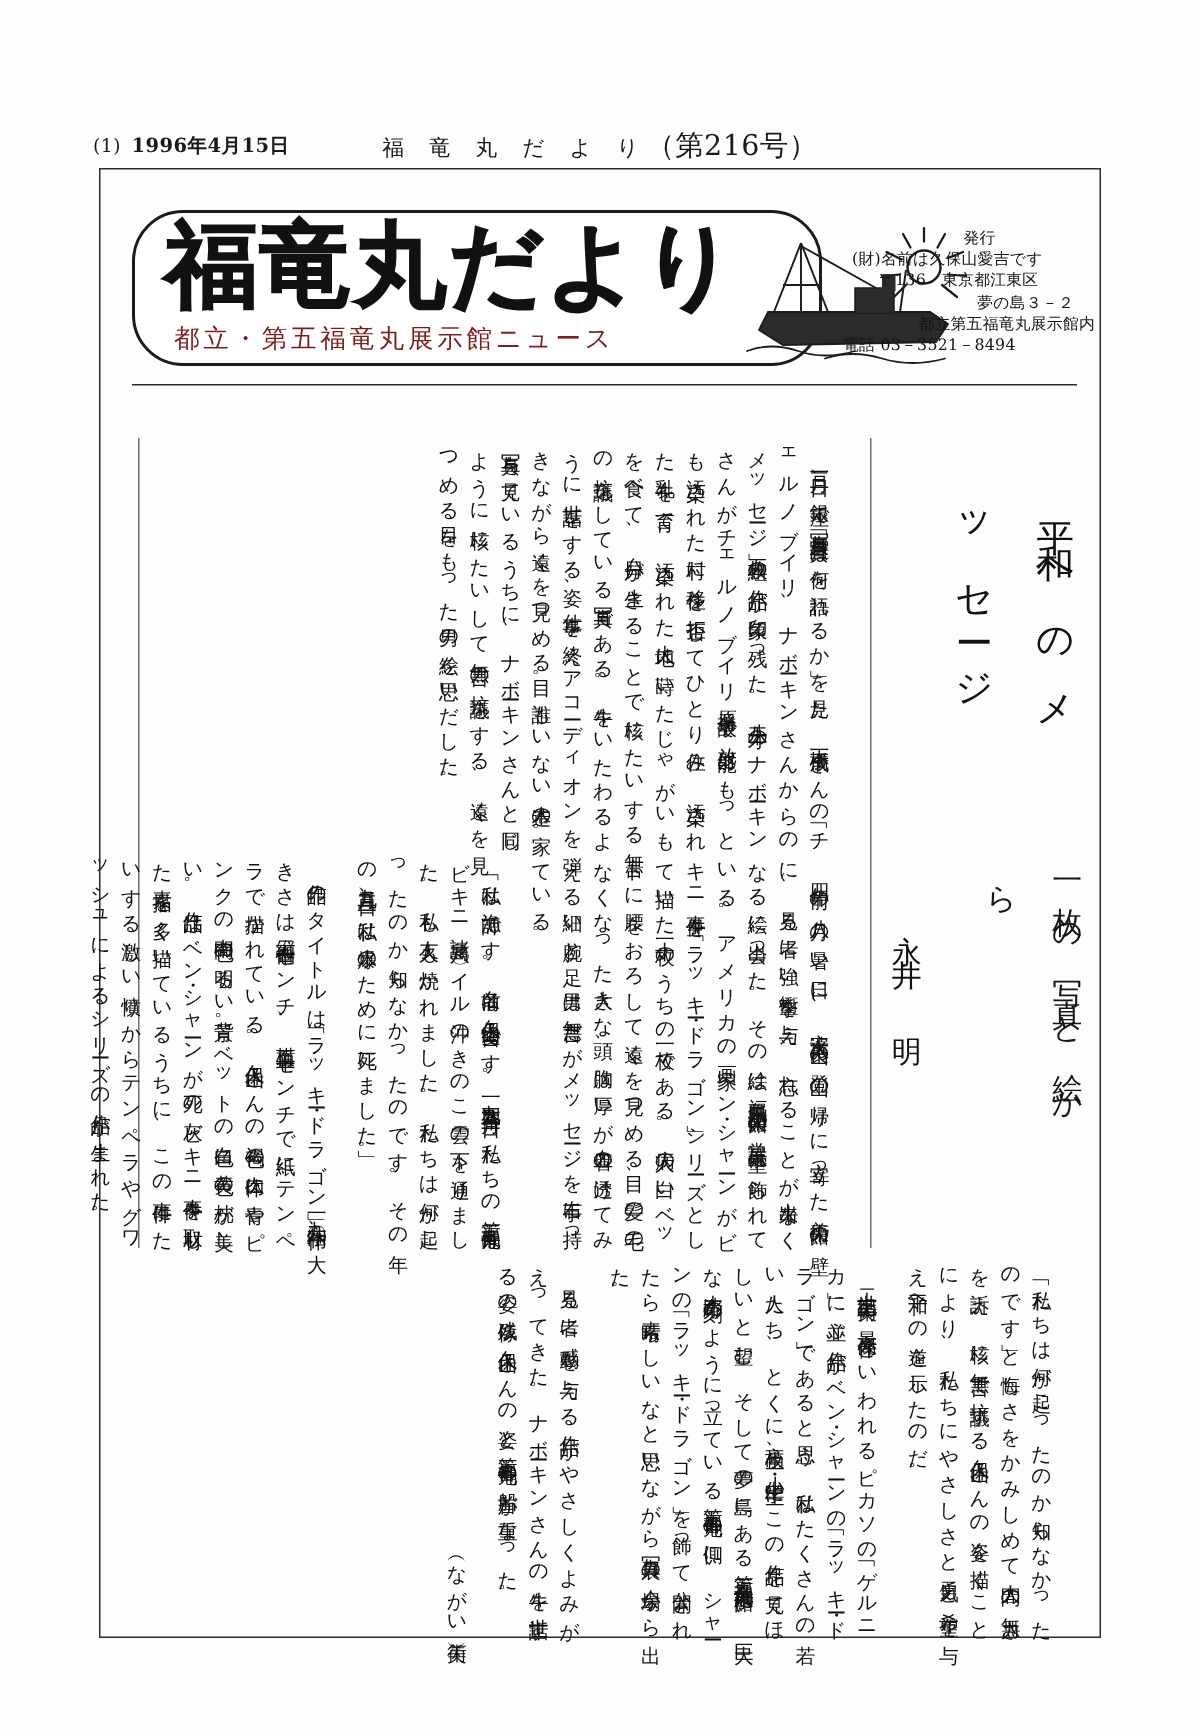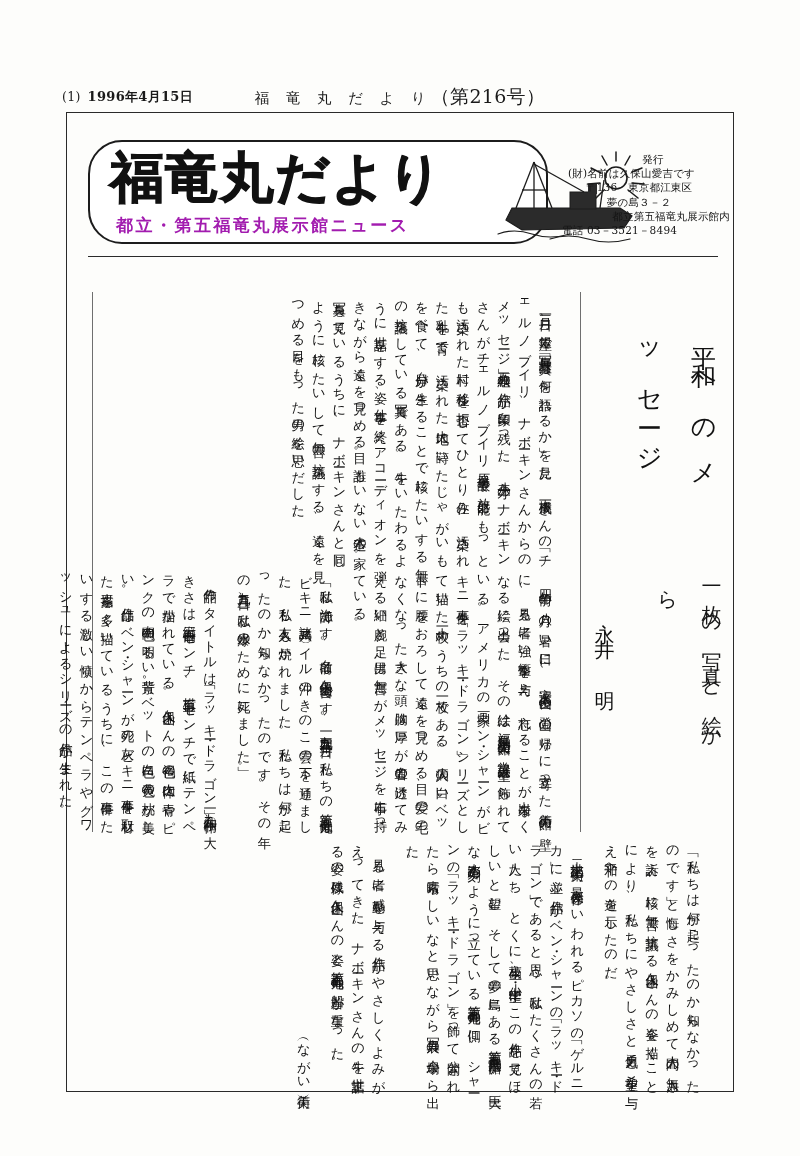--- a/index.html
+++ b/index.html
@@ -69,35 +69,35 @@
     left: 0; top: 0;
     width: 460px; height: 104px;
     border: 2.2px solid #1c1c1c;
     border-radius: 34px;
     background: #fff;
   }
   #masthead .mast-title {
     position: absolute;
     left: 20px; top: 2px;
     font-family: "DejaVu Serif", "Liberation Serif", serif;
-    font-size: 54px;
+    font-size: 62px;
     font-weight: bold;
     letter-spacing: 1px;
     line-height: 66px;
     color: #111;
     -webkit-text-stroke: 1.1px #111;
     white-space: nowrap;
   }
   #masthead .mast-sub {
     position: absolute;
     left: 26px; top: 72px;
     font-size: 17px;
-    font-weight: bold;
+    font-weight: normal;
     letter-spacing: 2.5px;
-    color: #a21caf;
+    color: #7f1d1d;
     white-space: nowrap;
   }
 
   
   #shipart {
     position: absolute;
     left: 404px; top: 6px;
     width: 176px; height: 98px;
   }
 
@@ -109,21 +109,21 @@
     font-size: 10.5px;
     line-height: 14.2px;
     color: #141414;
     text-align: right;
     letter-spacing: .2px;
   }
   #imprint .im-line { white-space: nowrap; }
   #imprint .im-line.l1 { text-align: center; padding-left: 14px; }
   #imprint .im-line.l2 { text-align: left; padding-left: 6px; }
   #imprint .im-line.l3 { text-align: left; padding-left: 24px; }
-  #imprint .im-line.l4 { text-align: center; padding-right: 14px; }
+  #imprint .im-line.l4 { text-align: right; padding-right: 14px; }
   #imprint .im-line.l5 { text-align: right; padding-left: 2px; }
   #imprint .im-line.l6 { text-align: left; padding-right: 2px; }
 
   
   #mast-rule {
     position: absolute;
     left: 88px; top: 256px;
     width: 630px; height: 0;
     border-top: 1.5px solid #2a2a2a;
   }

